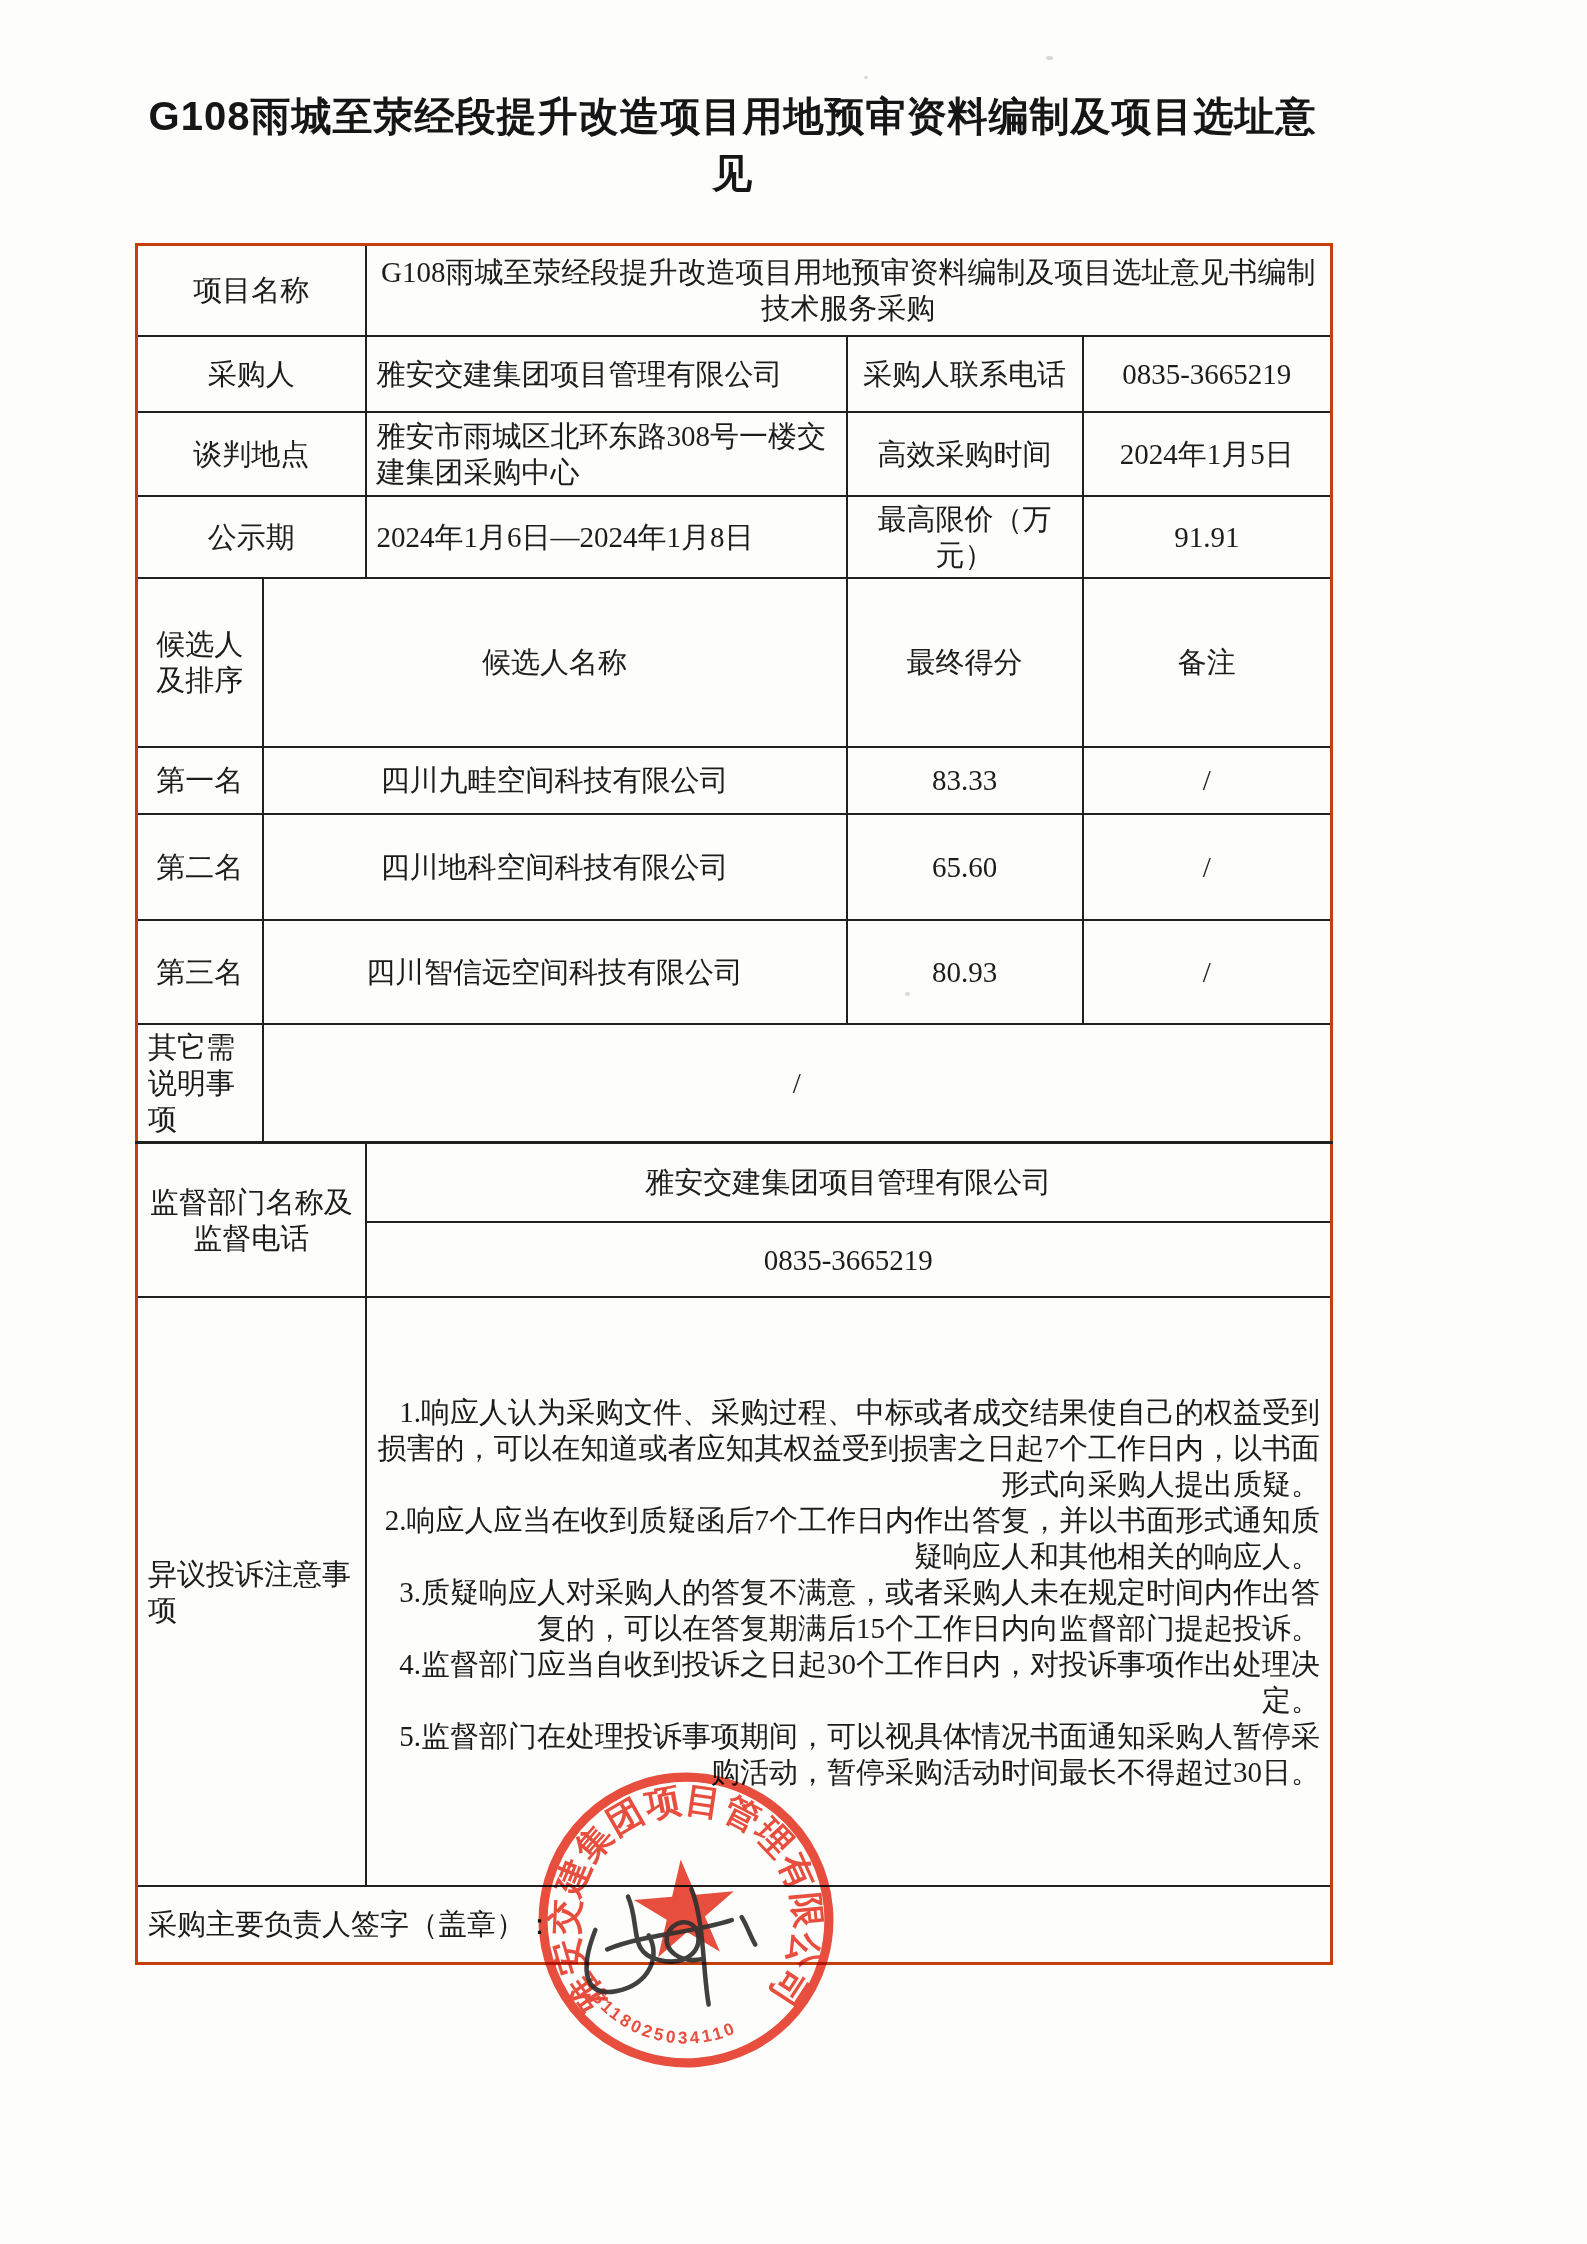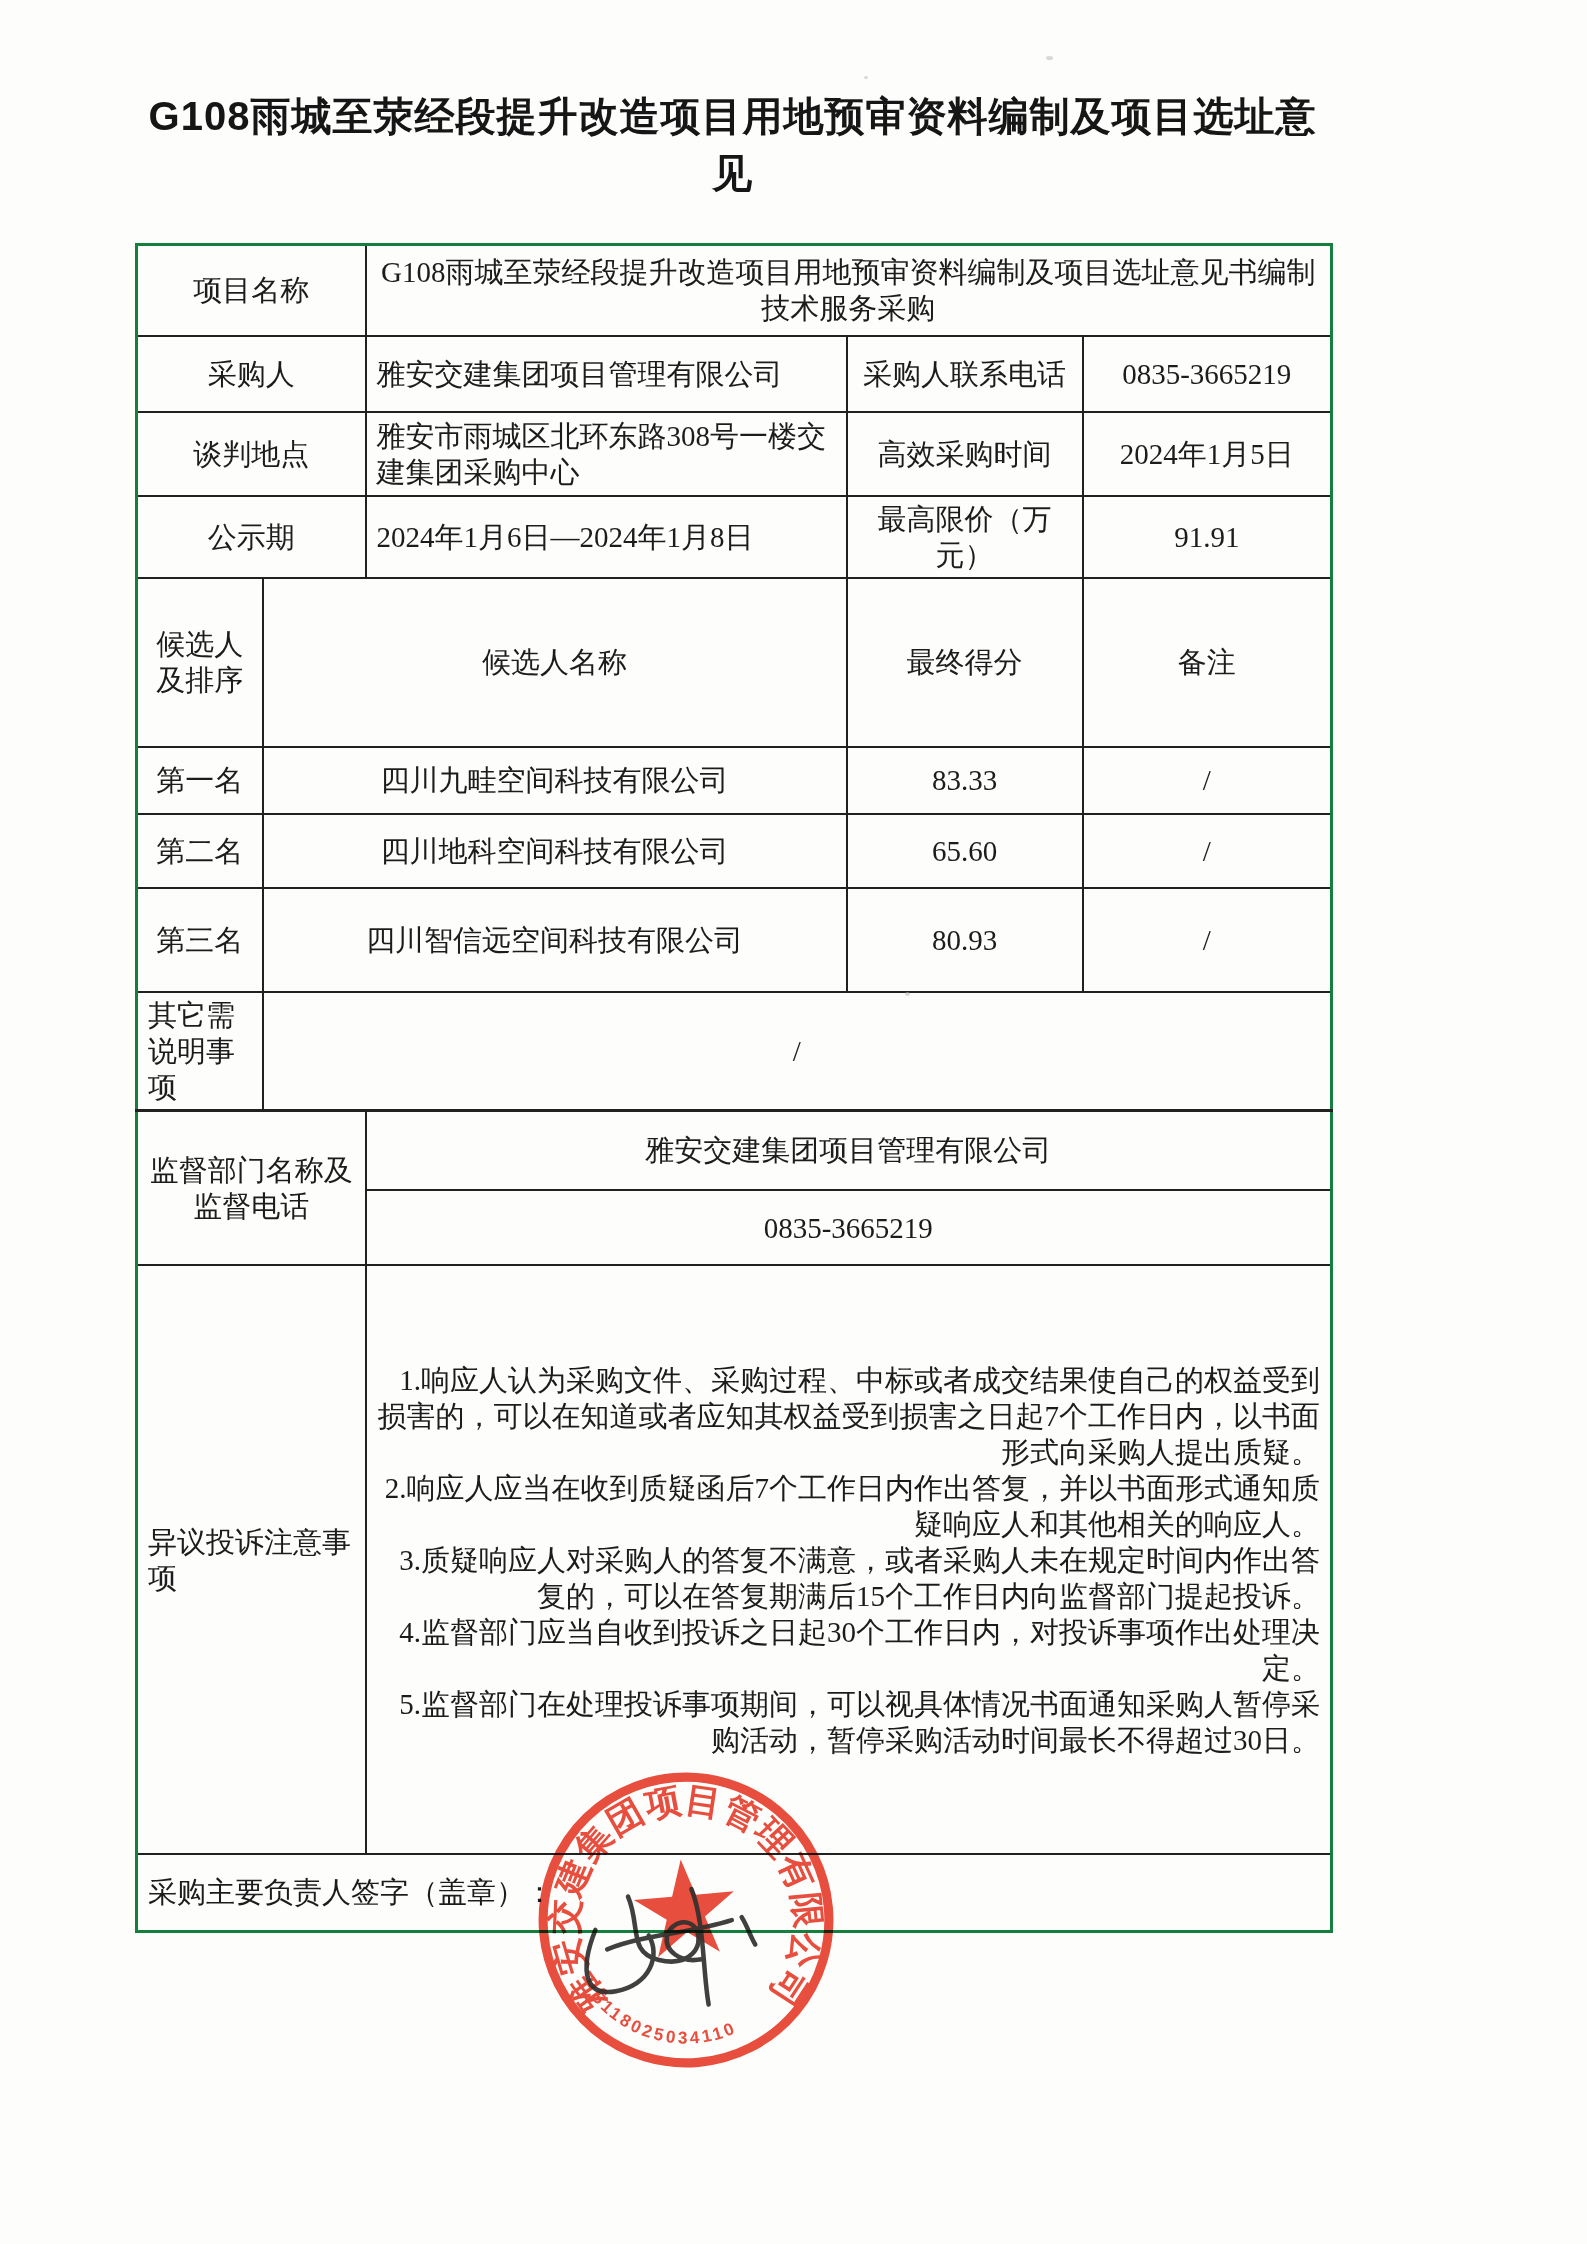--- a/index.html
+++ b/index.html
@@ -17,21 +17,21 @@
     position:absolute;top:88px;left:135px;width:1195px;
     text-align:center;
     font-family:"Liberation Sans","DejaVu Sans",sans-serif;
     font-weight:700;font-size:40px;line-height:57px;
     color:#161616;letter-spacing:1px;
   }
   
   table.main{
     position:absolute;left:135px;top:243px;
     width:1195px;border-collapse:collapse;table-layout:fixed;
-    border:3px solid #15803d;
+    border:3px solid #c2410c;
   }
   table.main td{
     border:2px solid #212121;
     font-size:29px;line-height:36px;
     padding:4px 10px;
     vertical-align:middle;
     overflow:hidden;
   }
   td.lab{text-align:center;}
   td.lab-left{text-align:left;padding-left:8px;}
@@ -105,21 +105,21 @@
       <td class="lab">备注</td>
     </tr>
 
     <tr style="height:67px">
       <td class="ctr">第一名</td>
       <td class="ctr" colspan="2">四川九畦空间科技有限公司</td>
       <td class="ctr">83.33</td>
       <td class="ctr">/</td>
     </tr>
 
-    <tr style="height:74px">
+    <tr style="height:106px">
       <td class="ctr">第二名</td>
       <td class="ctr" colspan="2">四川地科空间科技有限公司</td>
       <td class="ctr">65.60</td>
       <td class="ctr">/</td>
     </tr>
 
     <tr style="height:104px">
       <td class="ctr">第三名</td>
       <td class="ctr" colspan="2">四川智信远空间科技有限公司</td>
       <td class="ctr">80.93</td>

